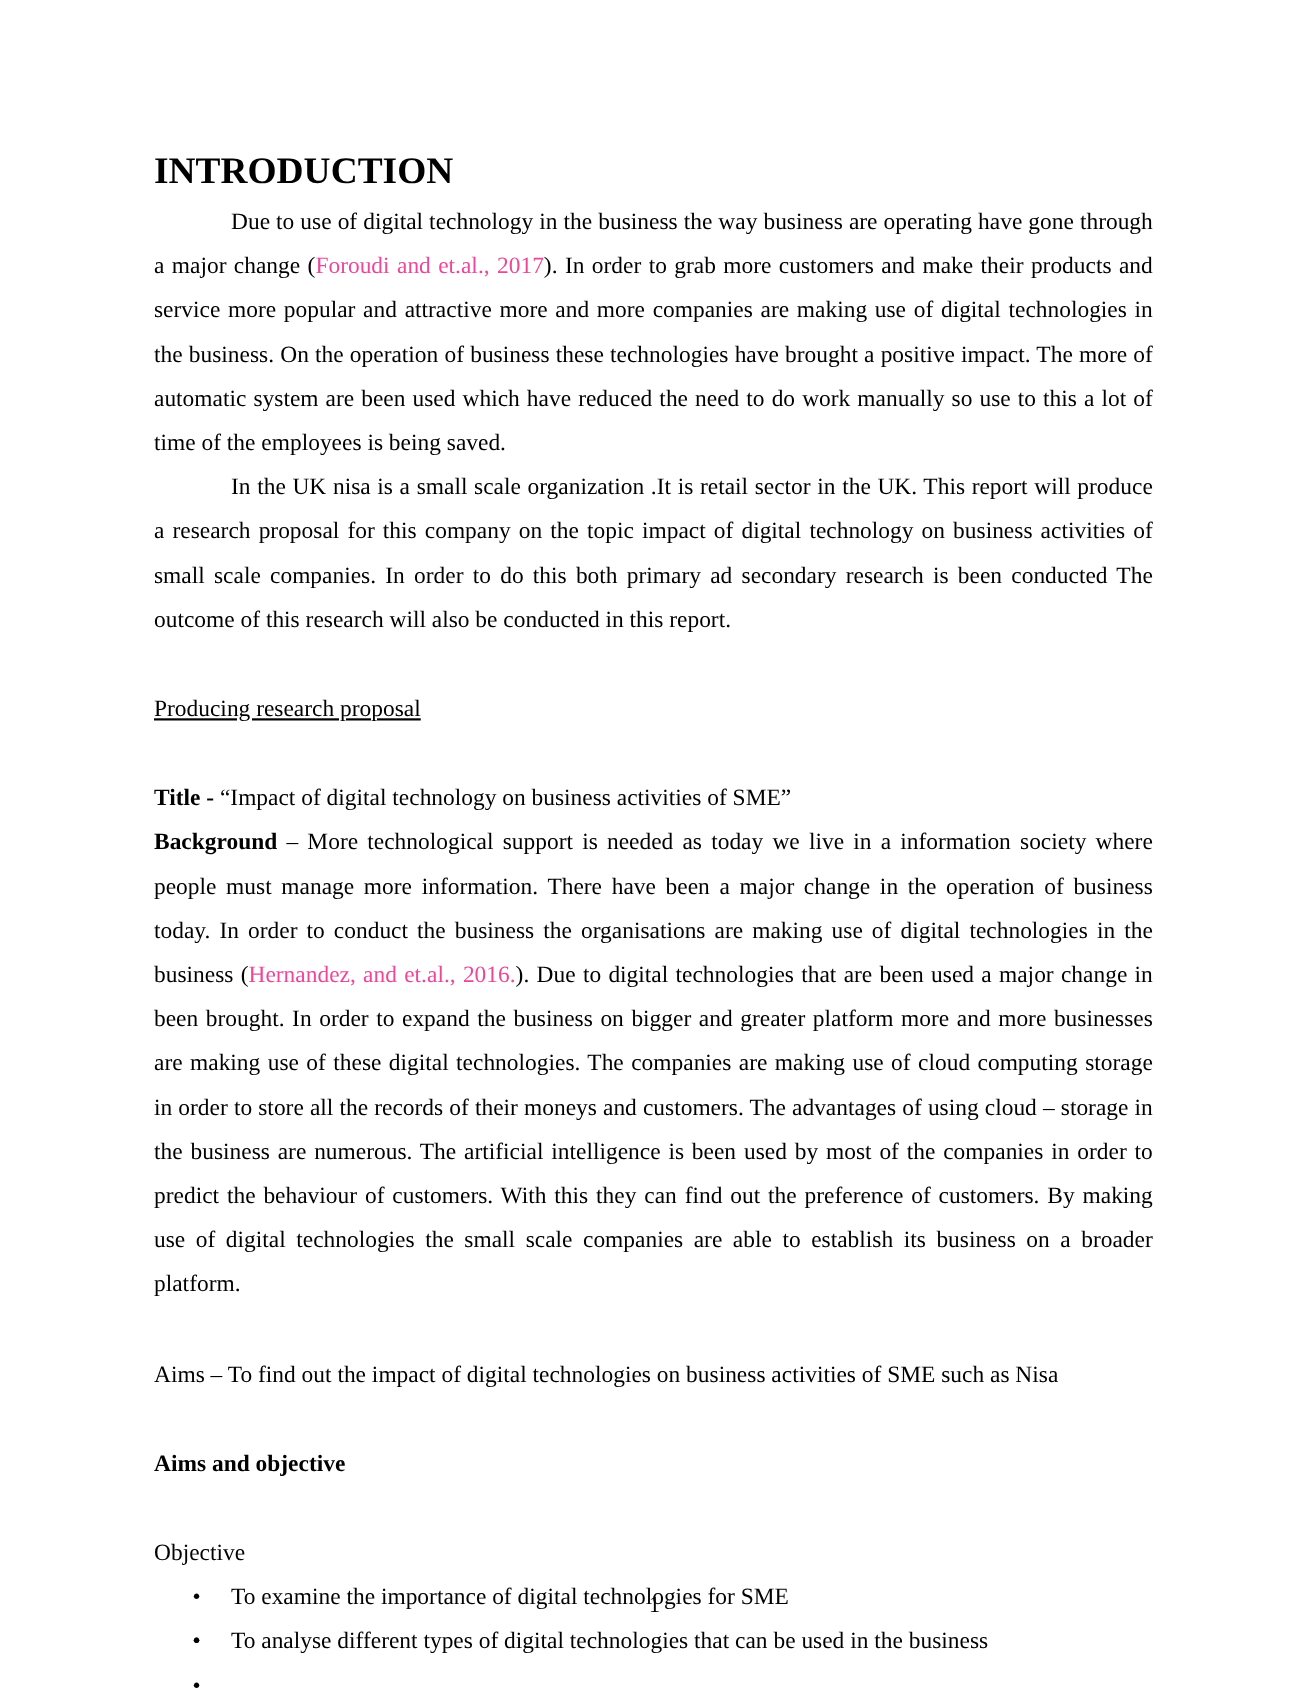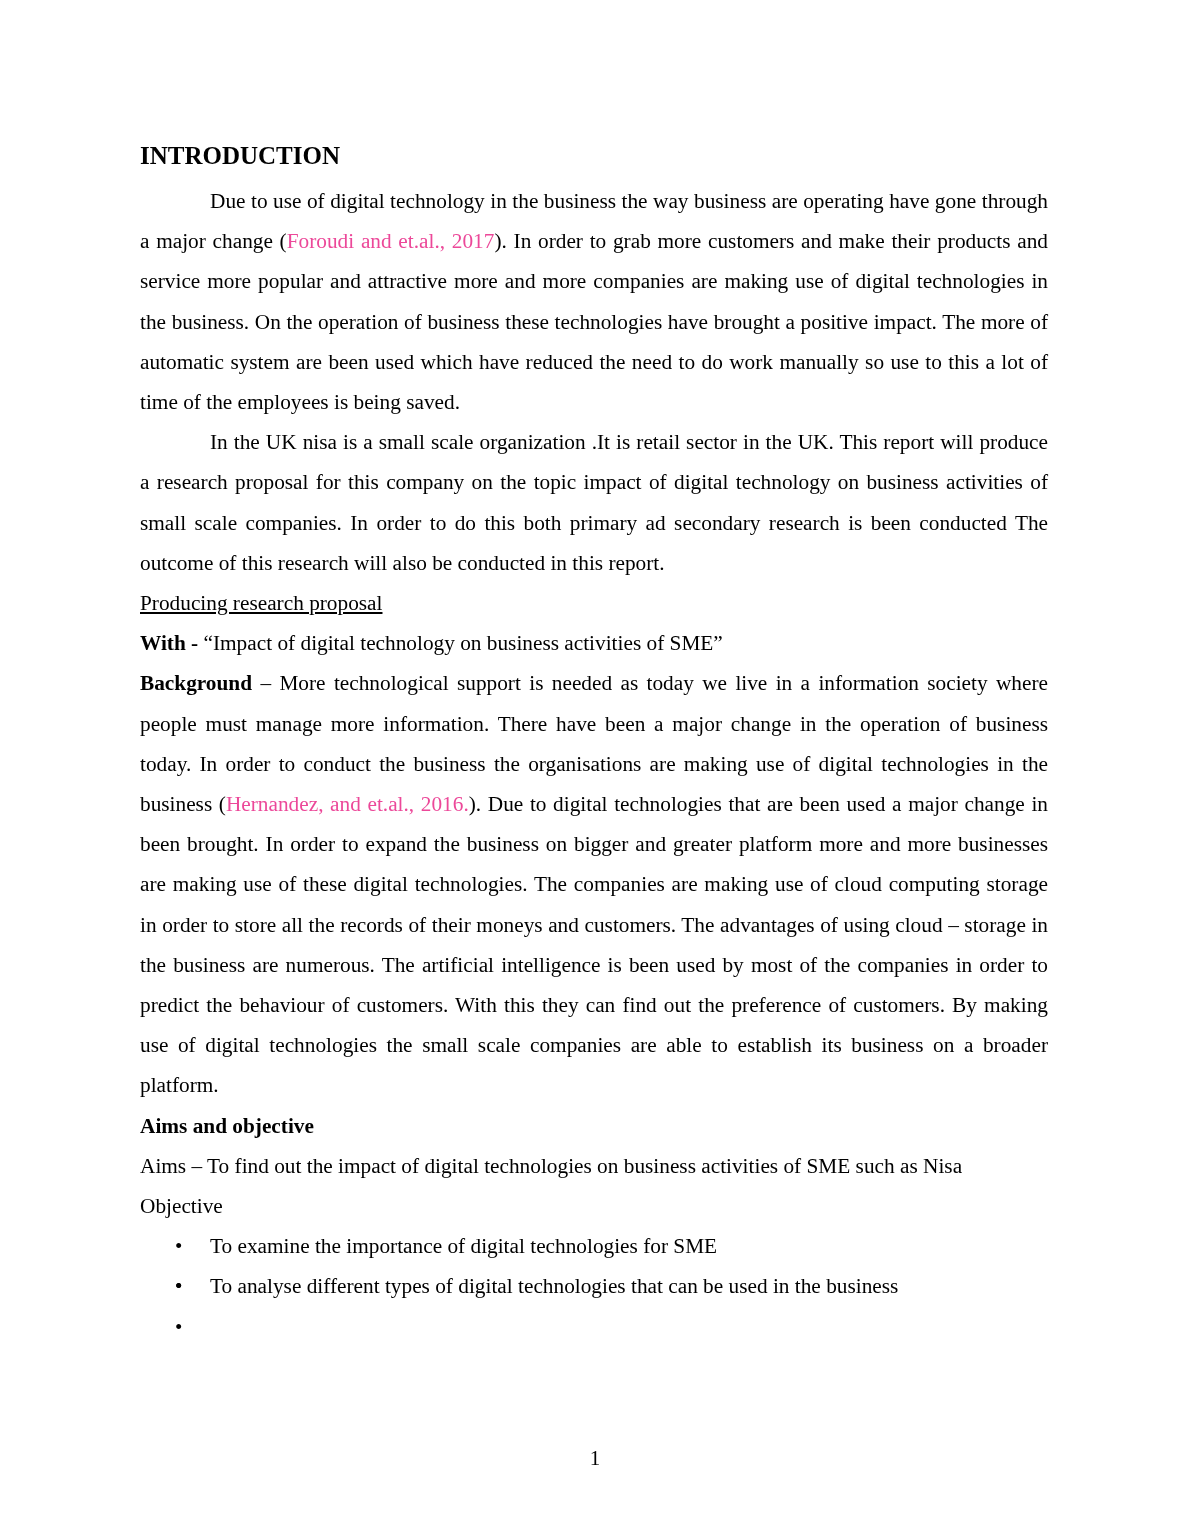--- a/index.html
+++ b/index.html
@@ -2,27 +2,27 @@
 <html><head>
 <meta charset="utf-8">
 <style>
   html, body { margin: 0; padding: 0; background: #ffffff; }
   body { width: 1190px; height: 1540px; position: relative; overflow: hidden; }
   .page {
     position: absolute; left: 140px; top: 0; width: 908px;
     font-family: "Liberation Serif", serif; color: #000; font-size: 21.3px;
   }
   .heading {
-    position: absolute; left: 0; top: 140px; font-size: 25px; font-weight: bold; margin: 0;
+    position: absolute; left: 0; top: 140px; font-size: 34px; font-weight: bold; margin: 0;
     line-height: 32px;
   }
   .body-block { position: absolute; left: 0; top: 181px; width: 908px; }
   p { margin: 0; line-height: 40.2px; text-align: justify; }
   .indent { text-indent: 70px; }
-  .left { text-align: left; }
+  .left { text-align: left; margin-top: 41px; }
   .cite { color: #ec4899; }
   .underline { text-decoration: underline; }
   b { font-weight: bold; }
   ul.objectives { list-style: none; margin: 0; padding: 0; }
   ul.objectives li { position: relative; padding-left: 70px; line-height: 40.2px; }
   ul.objectives li .bullet {
     position: absolute; left: 35px; top: 0; font-size: 21px;
   }
   .page-number {
     position: absolute; left: 0; width: 1190px; top: 1446px; text-align: center;
@@ -35,27 +35,27 @@
 <div class="page">
   <h1 class="heading">INTRODUCTION</h1>
 
   <div class="body-block">
     <p class="indent"><span>Due to use of digital technology in the business the way business are operating have gone through a major change (</span><span class="cite">Foroudi and et.al., 2017</span><span>). In order to grab more customers and make their products and service more popular and attractive more and  more companies are making use of digital technologies in the business. On the operation of business these technologies have brought a positive impact. The more of automatic system are been used which have reduced the need to do work manually so use to this a lot of time of the employees is being saved.</span></p>
 
     <p class="indent">In the UK nisa is a small scale organization .It is retail sector in the UK. This report will produce a research proposal for this company on the topic impact of digital technology on business activities of small scale companies. In order to do this both primary ad secondary research is been conducted The outcome  of  this research will also be conducted in this report.</p>
 
     <p class="left"><span class="underline">Producing research proposal </span></p>
 
-    <p class="left"><b>With -</b><span> “Impact of digital technology on business activities of SME”</span></p>
+    <p class="left"><b>Title -</b><span> “Impact of digital technology on business activities of SME”</span></p>
 
     <p><b>Background</b><span> – More technological support is needed as today we live in a information society where people must manage more information. There have been a major change in the operation of business today. In order to conduct the business the organisations are making use of digital technologies in the business (</span><span class="cite">Hernandez, and et.al., 2016.</span><span>). Due to digital technologies that are been used a major change in been brought. In order to expand the business on bigger and greater platform more and more businesses are making use of  these digital technologies. The companies are making use of cloud computing storage in order to store all the records of their moneys and customers. The advantages of using cloud – storage in the business are numerous. The artificial intelligence is been used by most of the companies in order to predict the behaviour of customers. With this they can find out the preference of customers. By making use of digital technologies the small scale companies are able to establish its business on a broader platform.</span></p>
 
+    <p class="left">Aims – To find out the impact of digital technologies on business activities of SME such as Nisa</p>
+
     <p class="left"><b>Aims and objective</b></p>
-
-    <p class="left">Aims – To find out the impact of digital technologies on business activities of SME such as Nisa</p>
 
     <p class="left">Objective</p>
 
     <ul class="objectives">
       <li><span class="bullet">•</span><span>To examine the importance of digital technologies for SME</span></li>
       <li><span class="bullet">•</span></li>
       <li><span class="bullet">•</span><span>To analyse different types of digital technologies that can be used in the business</span></li>
       <li><span class="bullet">•</span></li>
     </ul>
   </div>

